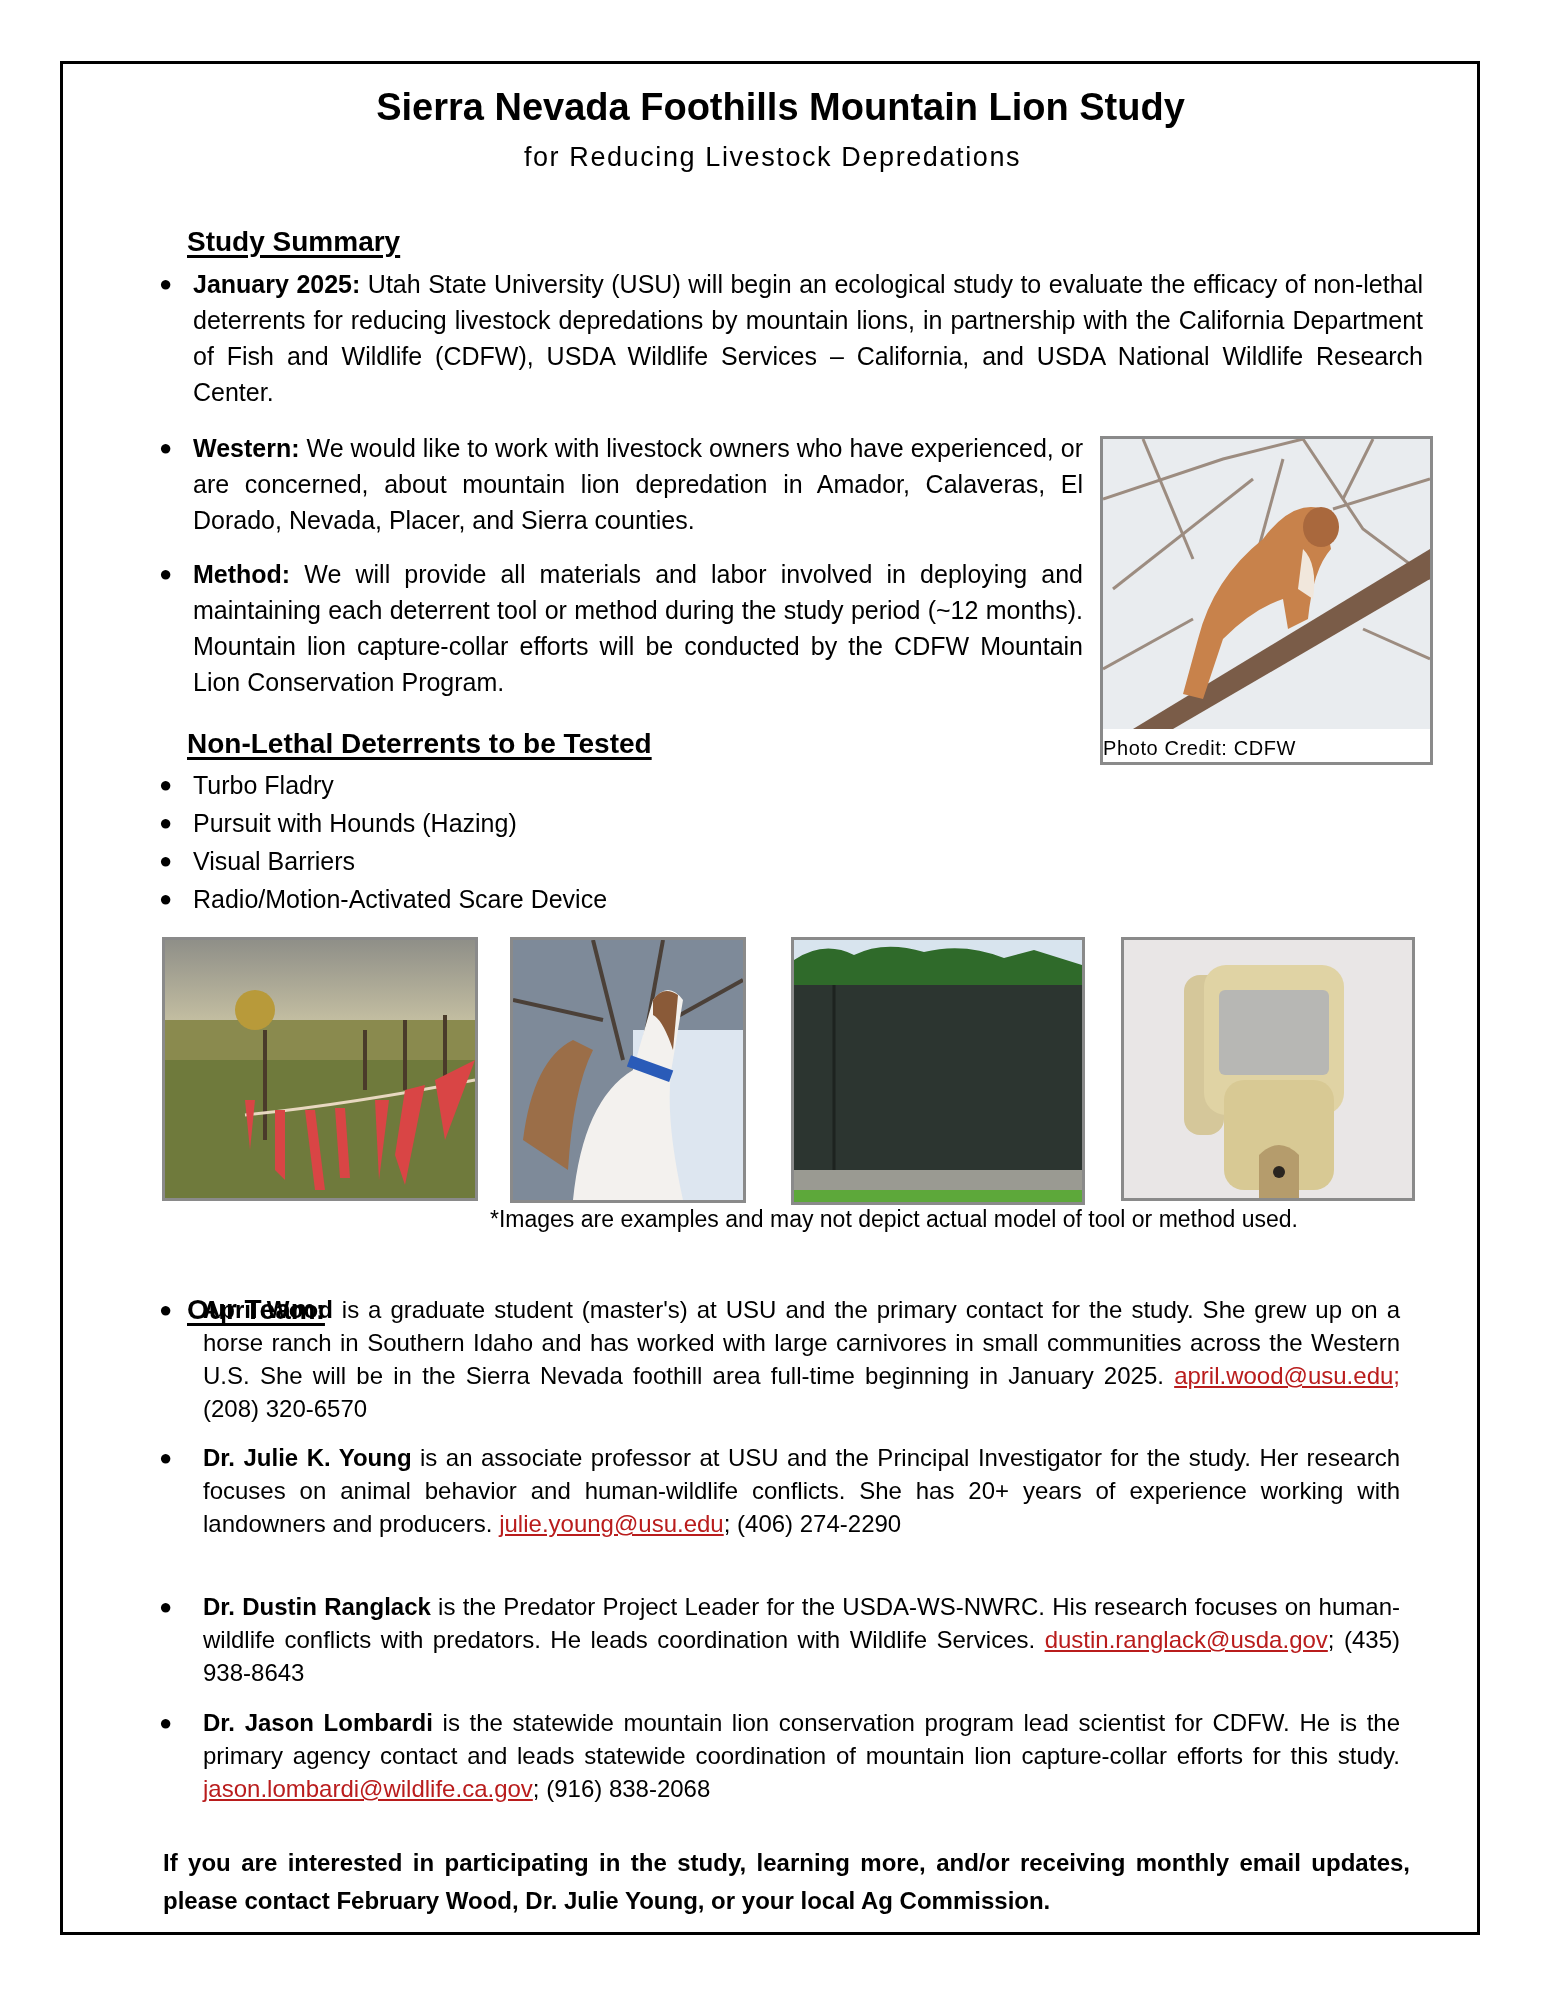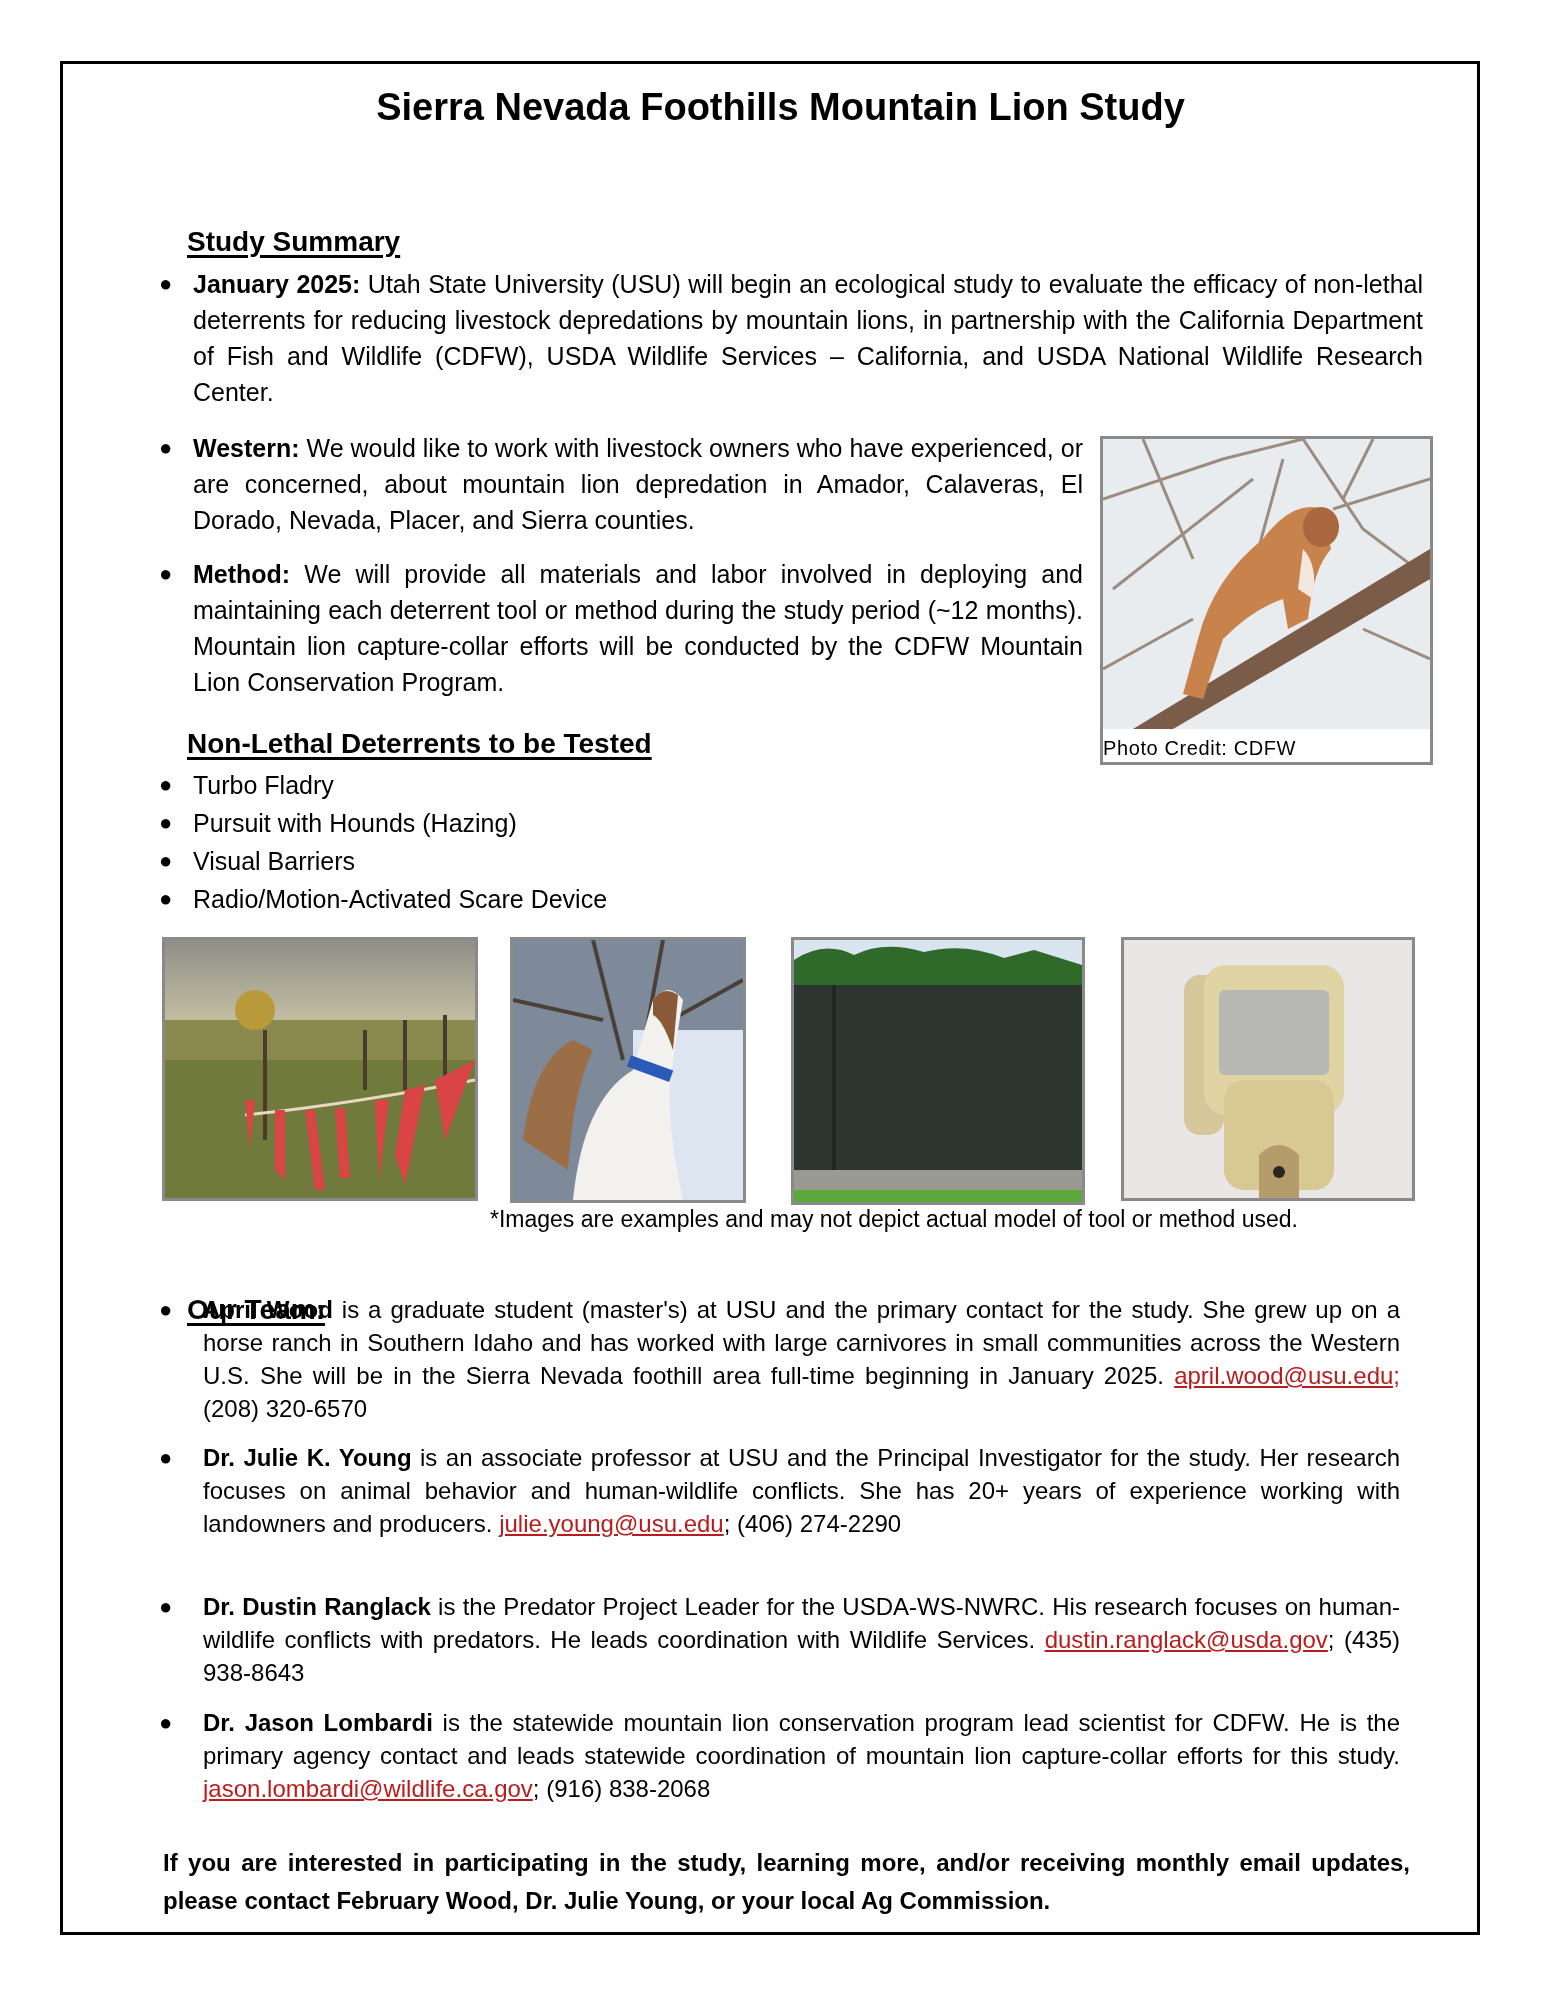--- a/index.html
+++ b/index.html
@@ -21,20 +21,21 @@
   .team .dot { position: absolute; left: -44px; font-size: 22px; }
   .cta { position: absolute; left: 163px; width: 1247px; top: 1844px; font-size: 24px; font-weight: bold; line-height: 38px; text-align: justify; }
 </style>
 </head>
 <body>
 
 <div class="frame"></div>
 
 <div class="title">Sierra Nevada Foothills Mountain Lion Study</div>
 <div class="subtitle">
+  <div>for Reducing Livestock Depredations</div>
 </div>
 
 <div class="section-h" style="top:226px;">Study Summary</div>
 
 <div class="bullet" style="left:193px; top:266px; width:1230px;">
   <span class="dot">●</span>
   <b>January 2025:</b><span> Utah State University (USU) will begin an ecological study to evaluate the efficacy of non-lethal deterrents for reducing livestock depredations by mountain lions, in partnership with the California Department of Fish and Wildlife (CDFW), USDA Wildlife Services – California, and USDA National Wildlife Research Center.</span>
 </div>
 
 <div class="bullet" style="left:193px; top:430px; width:890px;">

